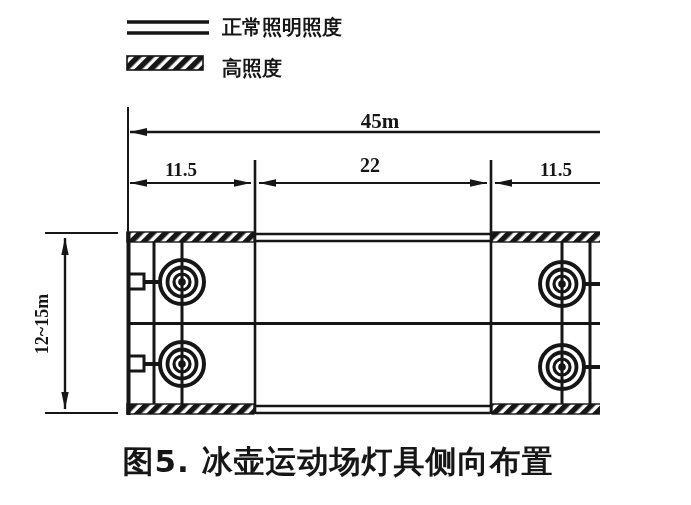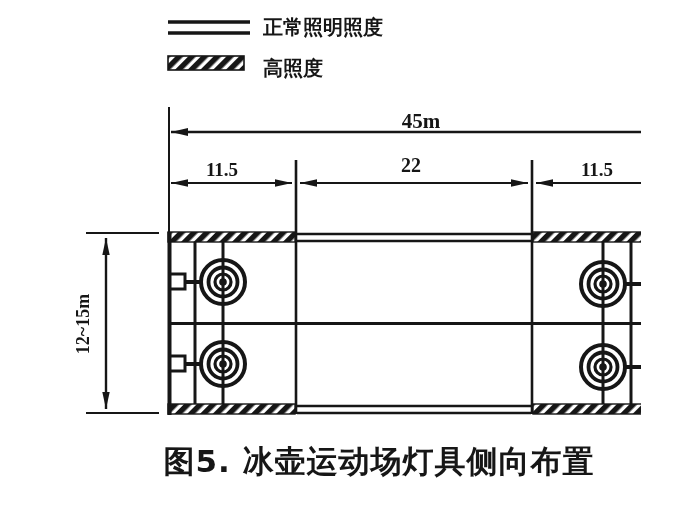--- a/index.html
+++ b/index.html
@@ -2,21 +2,20 @@
 <html><head>
 <meta charset="utf-8">
 <style>
   html,body{margin:0;padding:0;background:#ffffff;}
   .screenshot{
     position:relative;
     width:600px;height:505px;
     background:#ffffff;
     font-family:"DejaVu Sans","Liberation Sans",sans-serif;
     overflow:hidden;
-    padding-left:41px;
   }
   svg{display:block;}
   .ln{stroke:#161616;fill:none;}
   .fil{fill:#161616;stroke:none;}
   .sq{fill:#ffffff;stroke:#161616;}
   .num{
     font-family:"Liberation Serif","DejaVu Serif",serif;
     font-weight:bold;fill:#161616;
   }
   .cjk{

